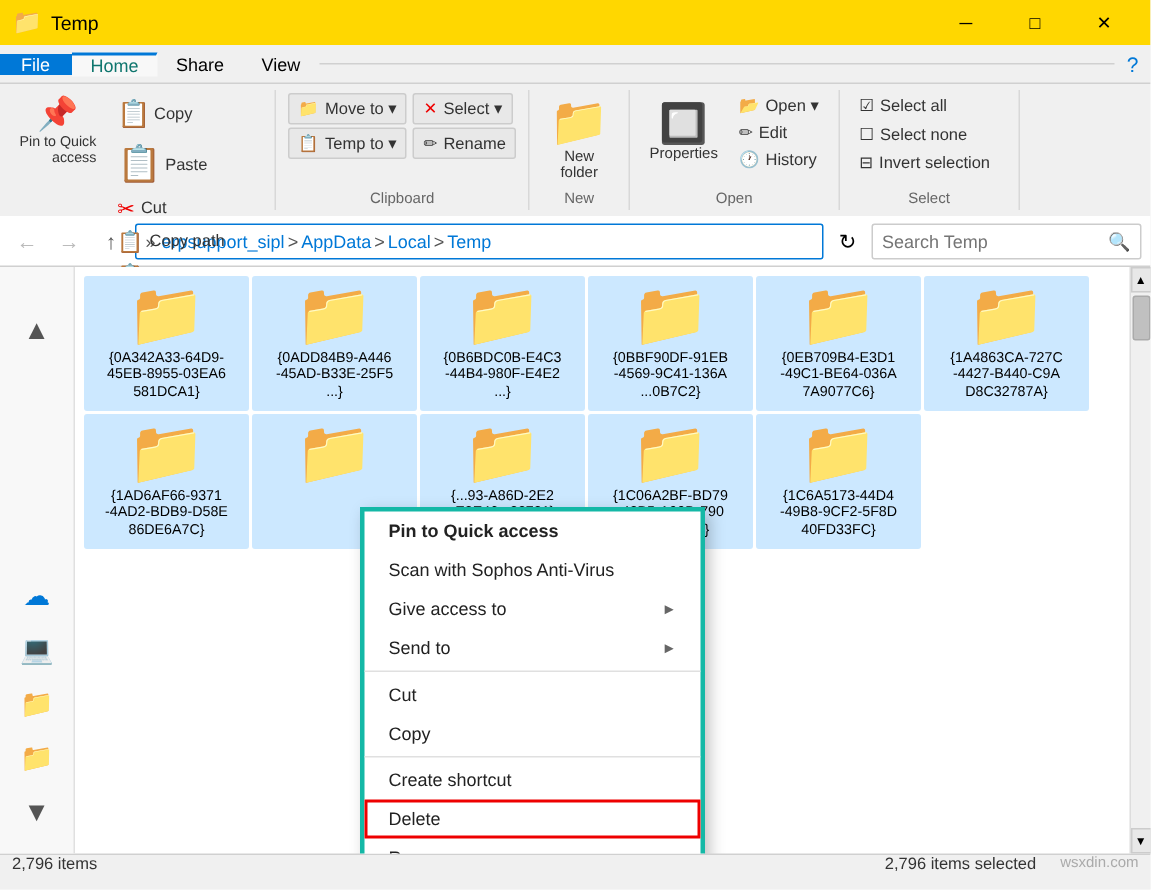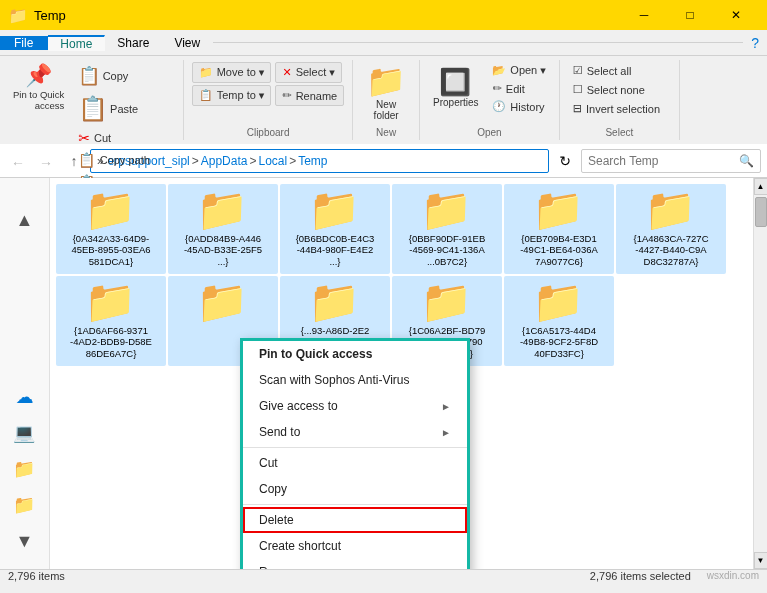--- a/index.html
+++ b/index.html
@@ -337,25 +337,25 @@
           <span class="arrow">►</span>
         </div>
         <div class="ctx-separator"></div>
         <div class="ctx-item">
           <span>Cut</span>
         </div>
         <div class="ctx-item">
           <span>Copy</span>
         </div>
         <div class="ctx-separator"></div>
+        <div class="ctx-item">
+          <span>Create shortcut</span>
+        </div>
         <div class="ctx-item highlighted">
           <span>Delete</span>
-        </div>
-        <div class="ctx-item">
-          <span>Create shortcut</span>
         </div>
         <div class="ctx-item">
           <span>Rename</span>
         </div>
       </div>
   </div>
 
   <div class="scrollbar">
     <div class="scroll-up">▲</div>
     <div class="scroll-thumb"></div>

